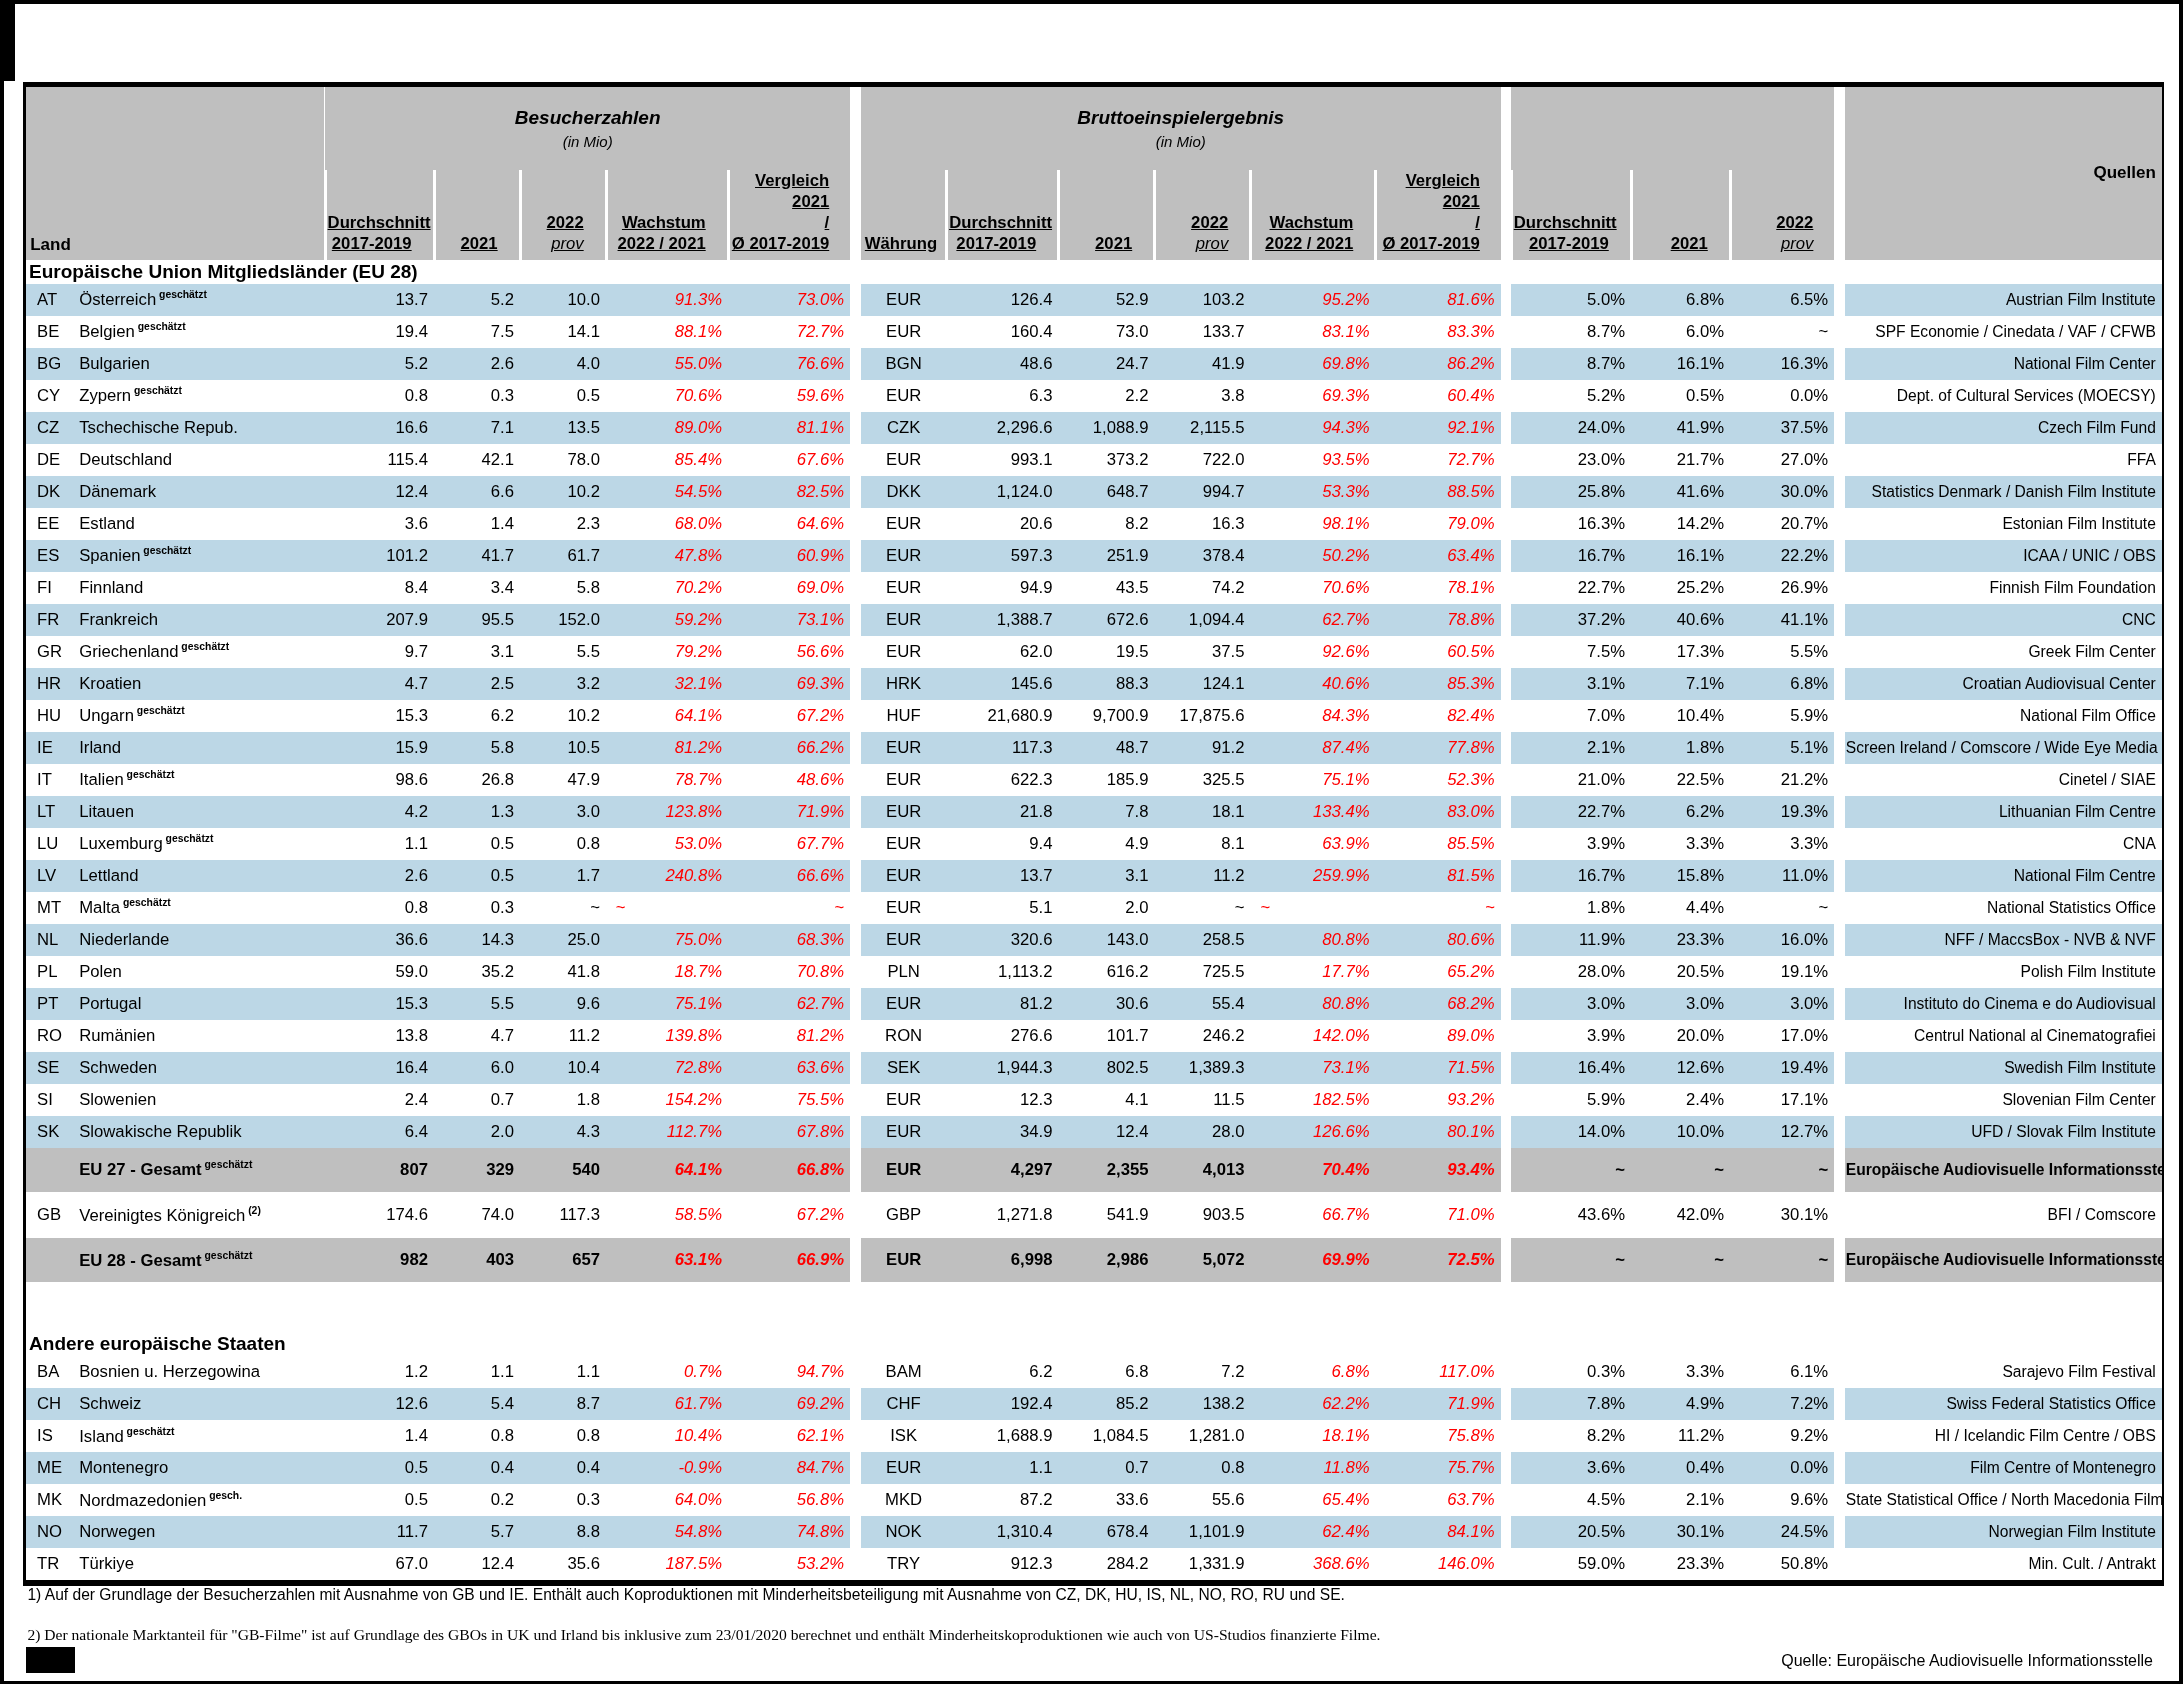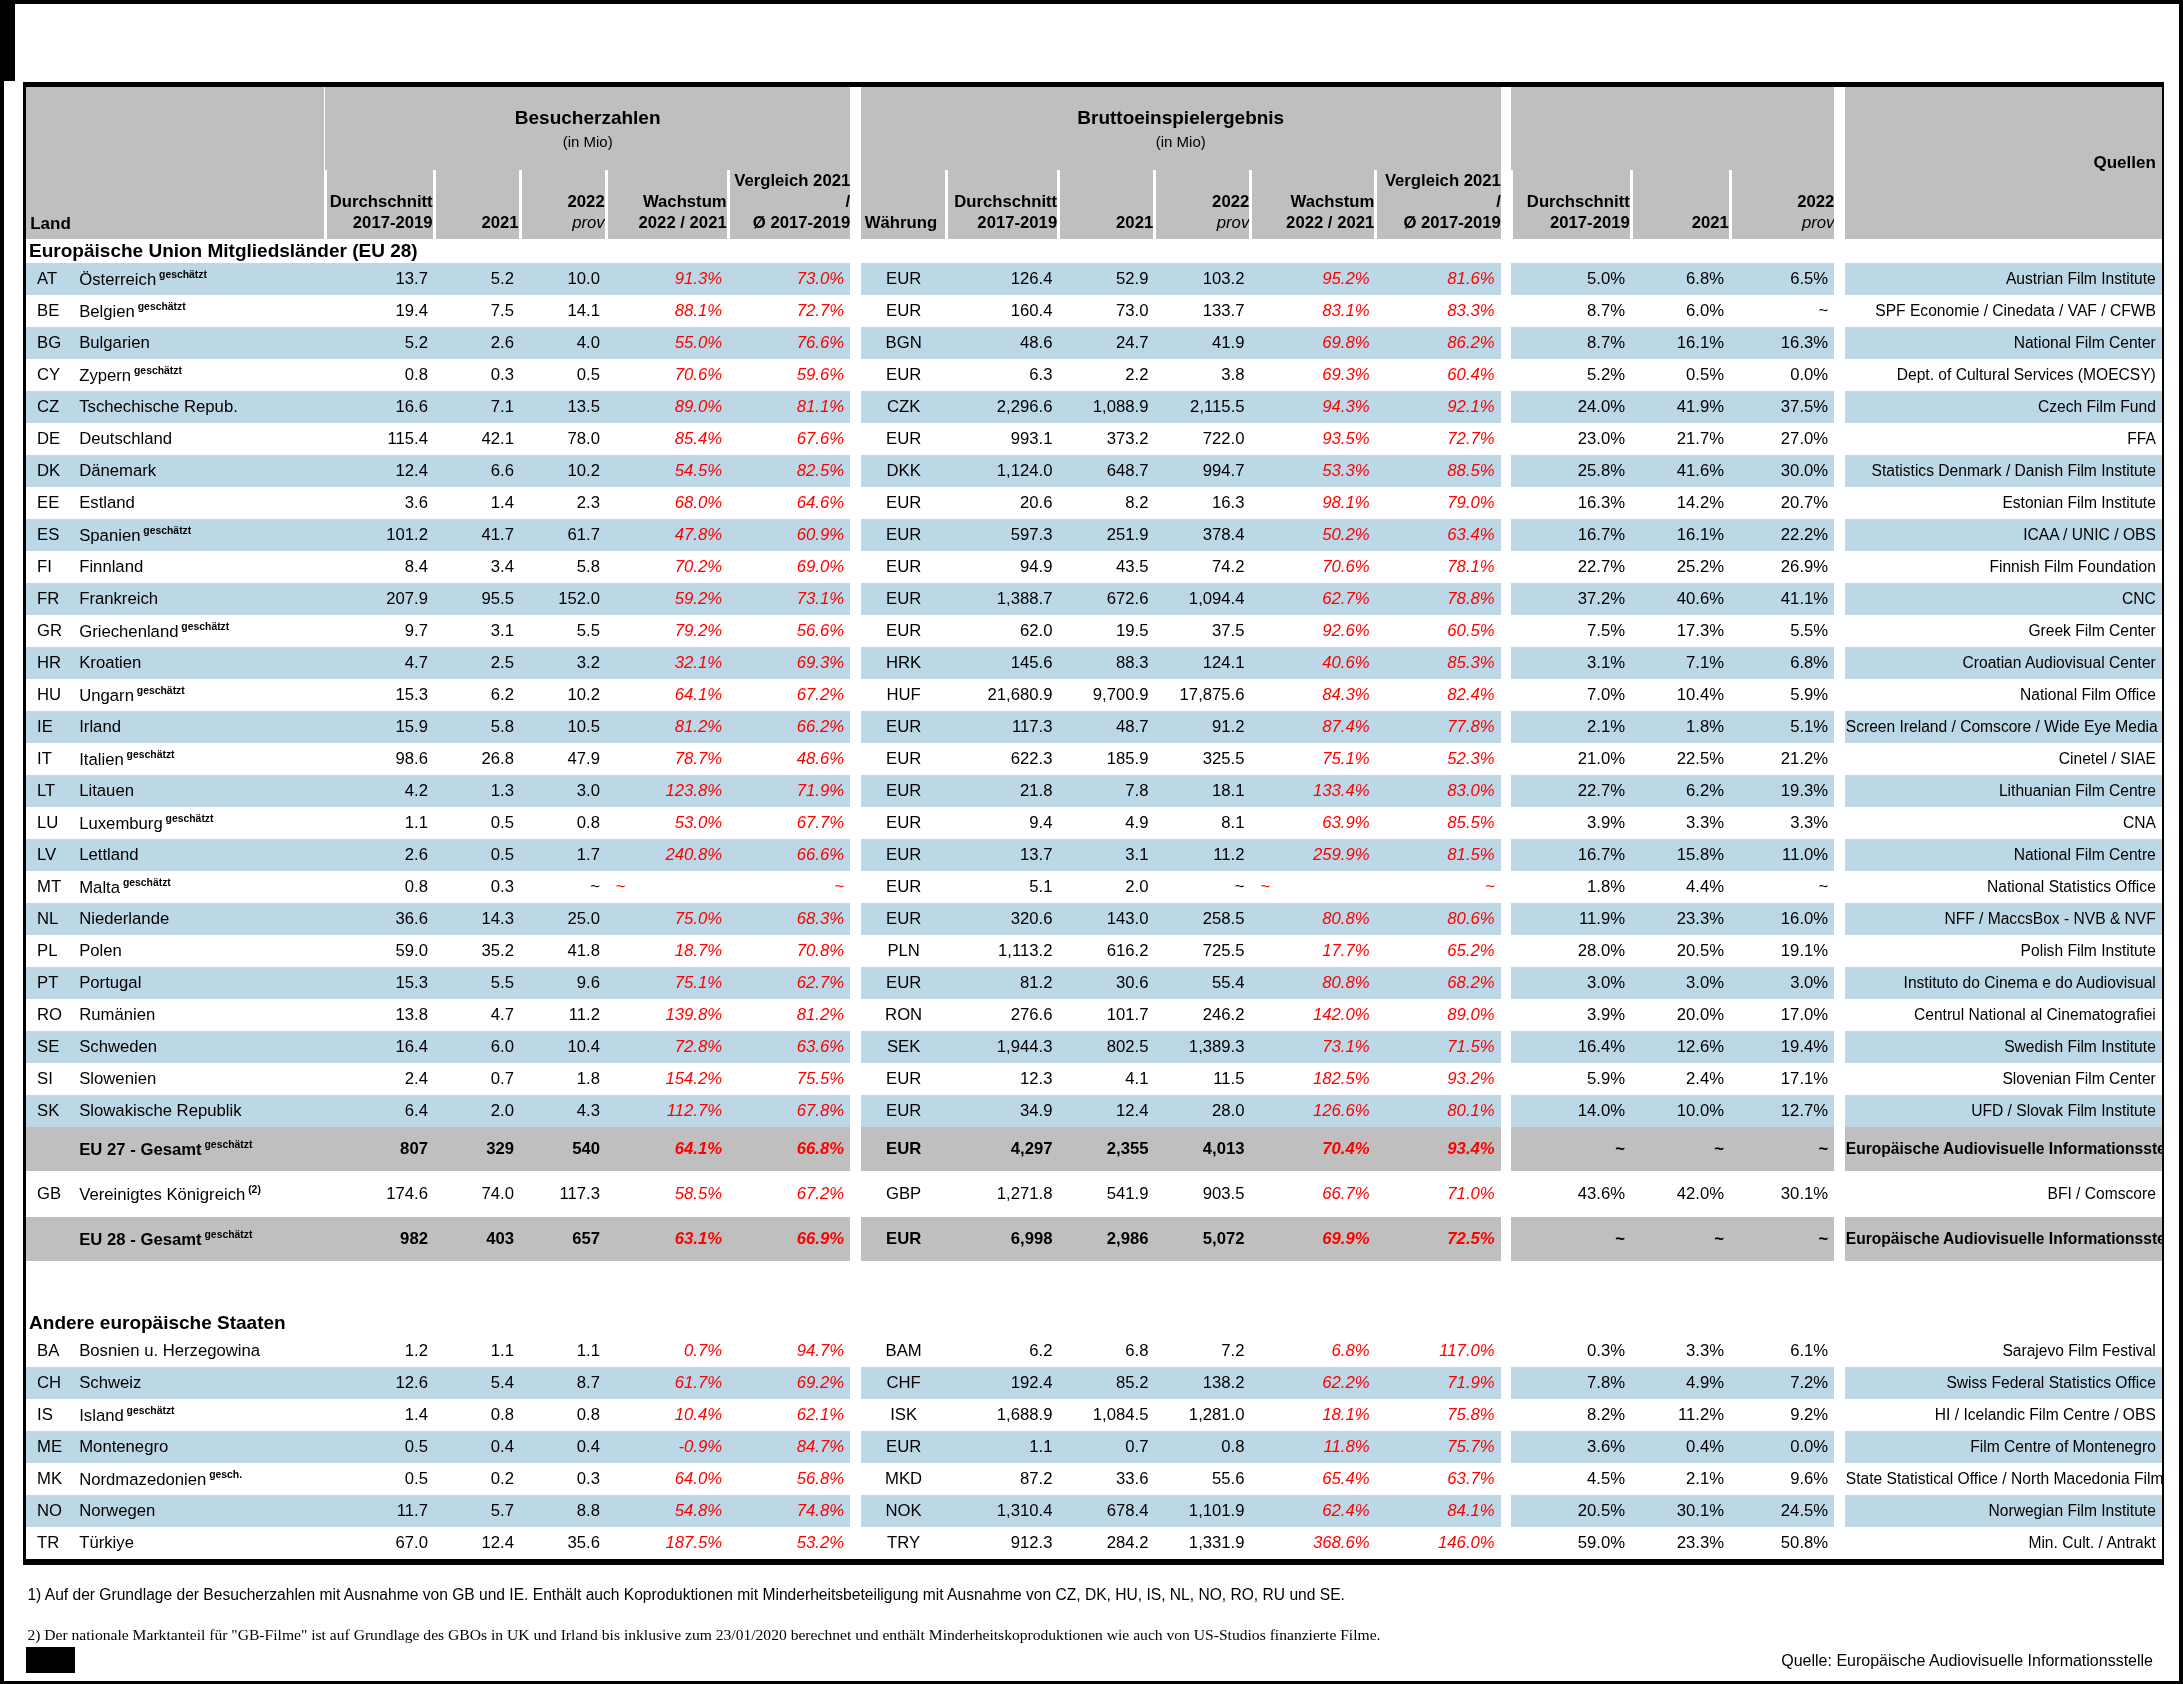--- a/index.html
+++ b/index.html
@@ -12,27 +12,27 @@
   .title-line2{font-size:23px;font-weight:bold;margin-left:46px;margin-top:2.1px;}
   .title-line2 sup{font-size:13.5px;font-weight:bold;}
   
   .tablewrap{position:absolute;left:19px;top:78px;border:3.1px solid #000;border-top-width:5.2px;border-bottom-width:6.2px;border-right-width:2.1px;}
   table{border-collapse:collapse;table-layout:fixed;width:2136px;}
   td{vertical-align:middle;font-size:16.7px;overflow:hidden;white-space:nowrap;}
   
   thead td{background:#BFBFBF;}
   tr.h-group{height:83px;}
   tr.h-sub{height:49px;}
-  .gtitle{text-align:center;vertical-align:middle;}
+  .gtitle{text-align:center;vertical-align:middle;font-style:italic;}
   .gtitle .gt1{font-size:19px;font-weight:bold;display:block;}
   .gtitle .gt2{font-size:15px;display:block;margin-top:3.1px;}
   .land-cell{vertical-align:bottom;font-weight:bold;padding-left:4.2px;padding-bottom:5.2px;font-size:17px;}
   .quellen-cell{vertical-align:middle;font-weight:bold;text-align:right;padding-right:6.2px;font-size:17px;}
-  tr.h-sub td{border-left:3.6px solid #fff;font-weight:bold;text-align:right;padding-right:0;
-              white-space:pre-line;vertical-align:bottom;padding-bottom:5.2px;line-height:1.25;}
+  tr.h-sub td{border-left:3.6px solid #fff;font-weight:bold;text-align:right;padding-right:21px;
+              white-space:pre-line;vertical-align:bottom;padding-bottom:5.2px;line-height:1.25;text-decoration:underline;}
   tr.h-sub td.cur-head{border-left:none;text-align:left;padding-left:4.2px;vertical-align:bottom;}
   tr.h-sub td .prov{font-style:italic;font-weight:normal;display:block;}
   td.gapcol{background:#fff !important;border:none !important;}
   
   tr.label-row td{font-size:19px;font-weight:bold;padding-left:3.1px;background:#fff;}
   tr.label-row{height:18px;}
   tr.r{height:32px;}
   tr.total{height:44px;}
   tr.total td{font-weight:bold;}
   tr.blue td{background:#BCD7E6;}

